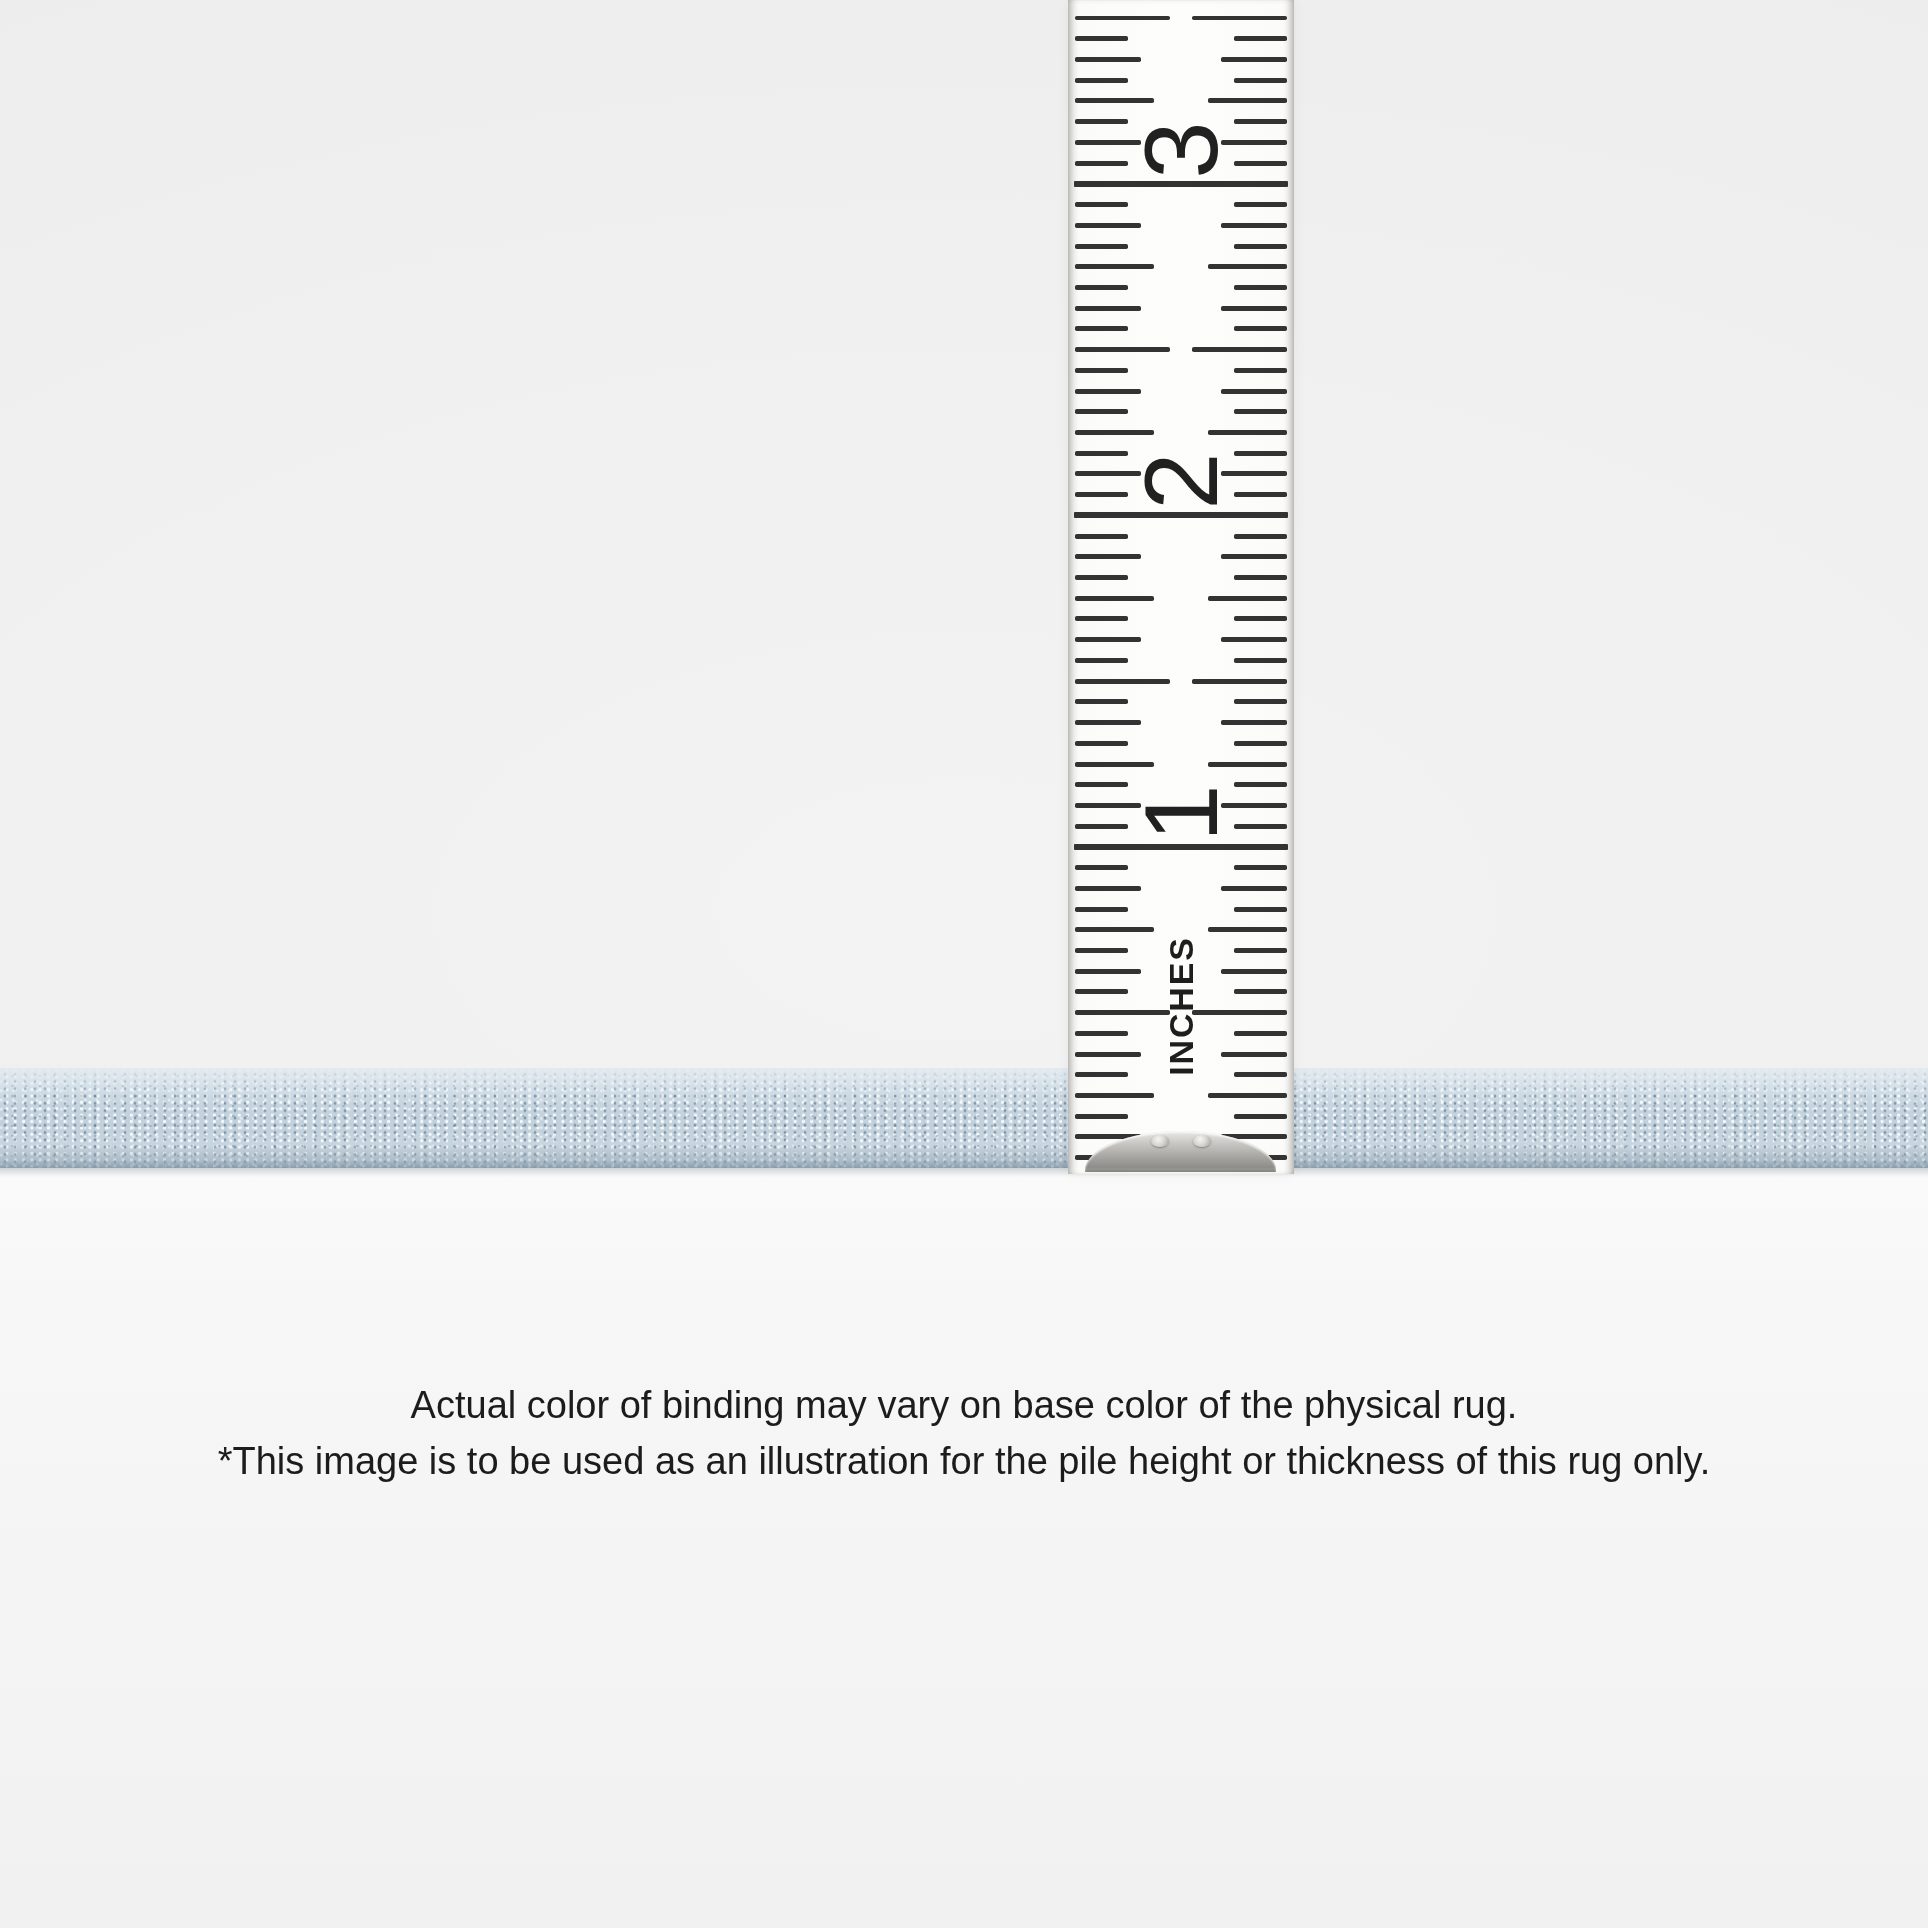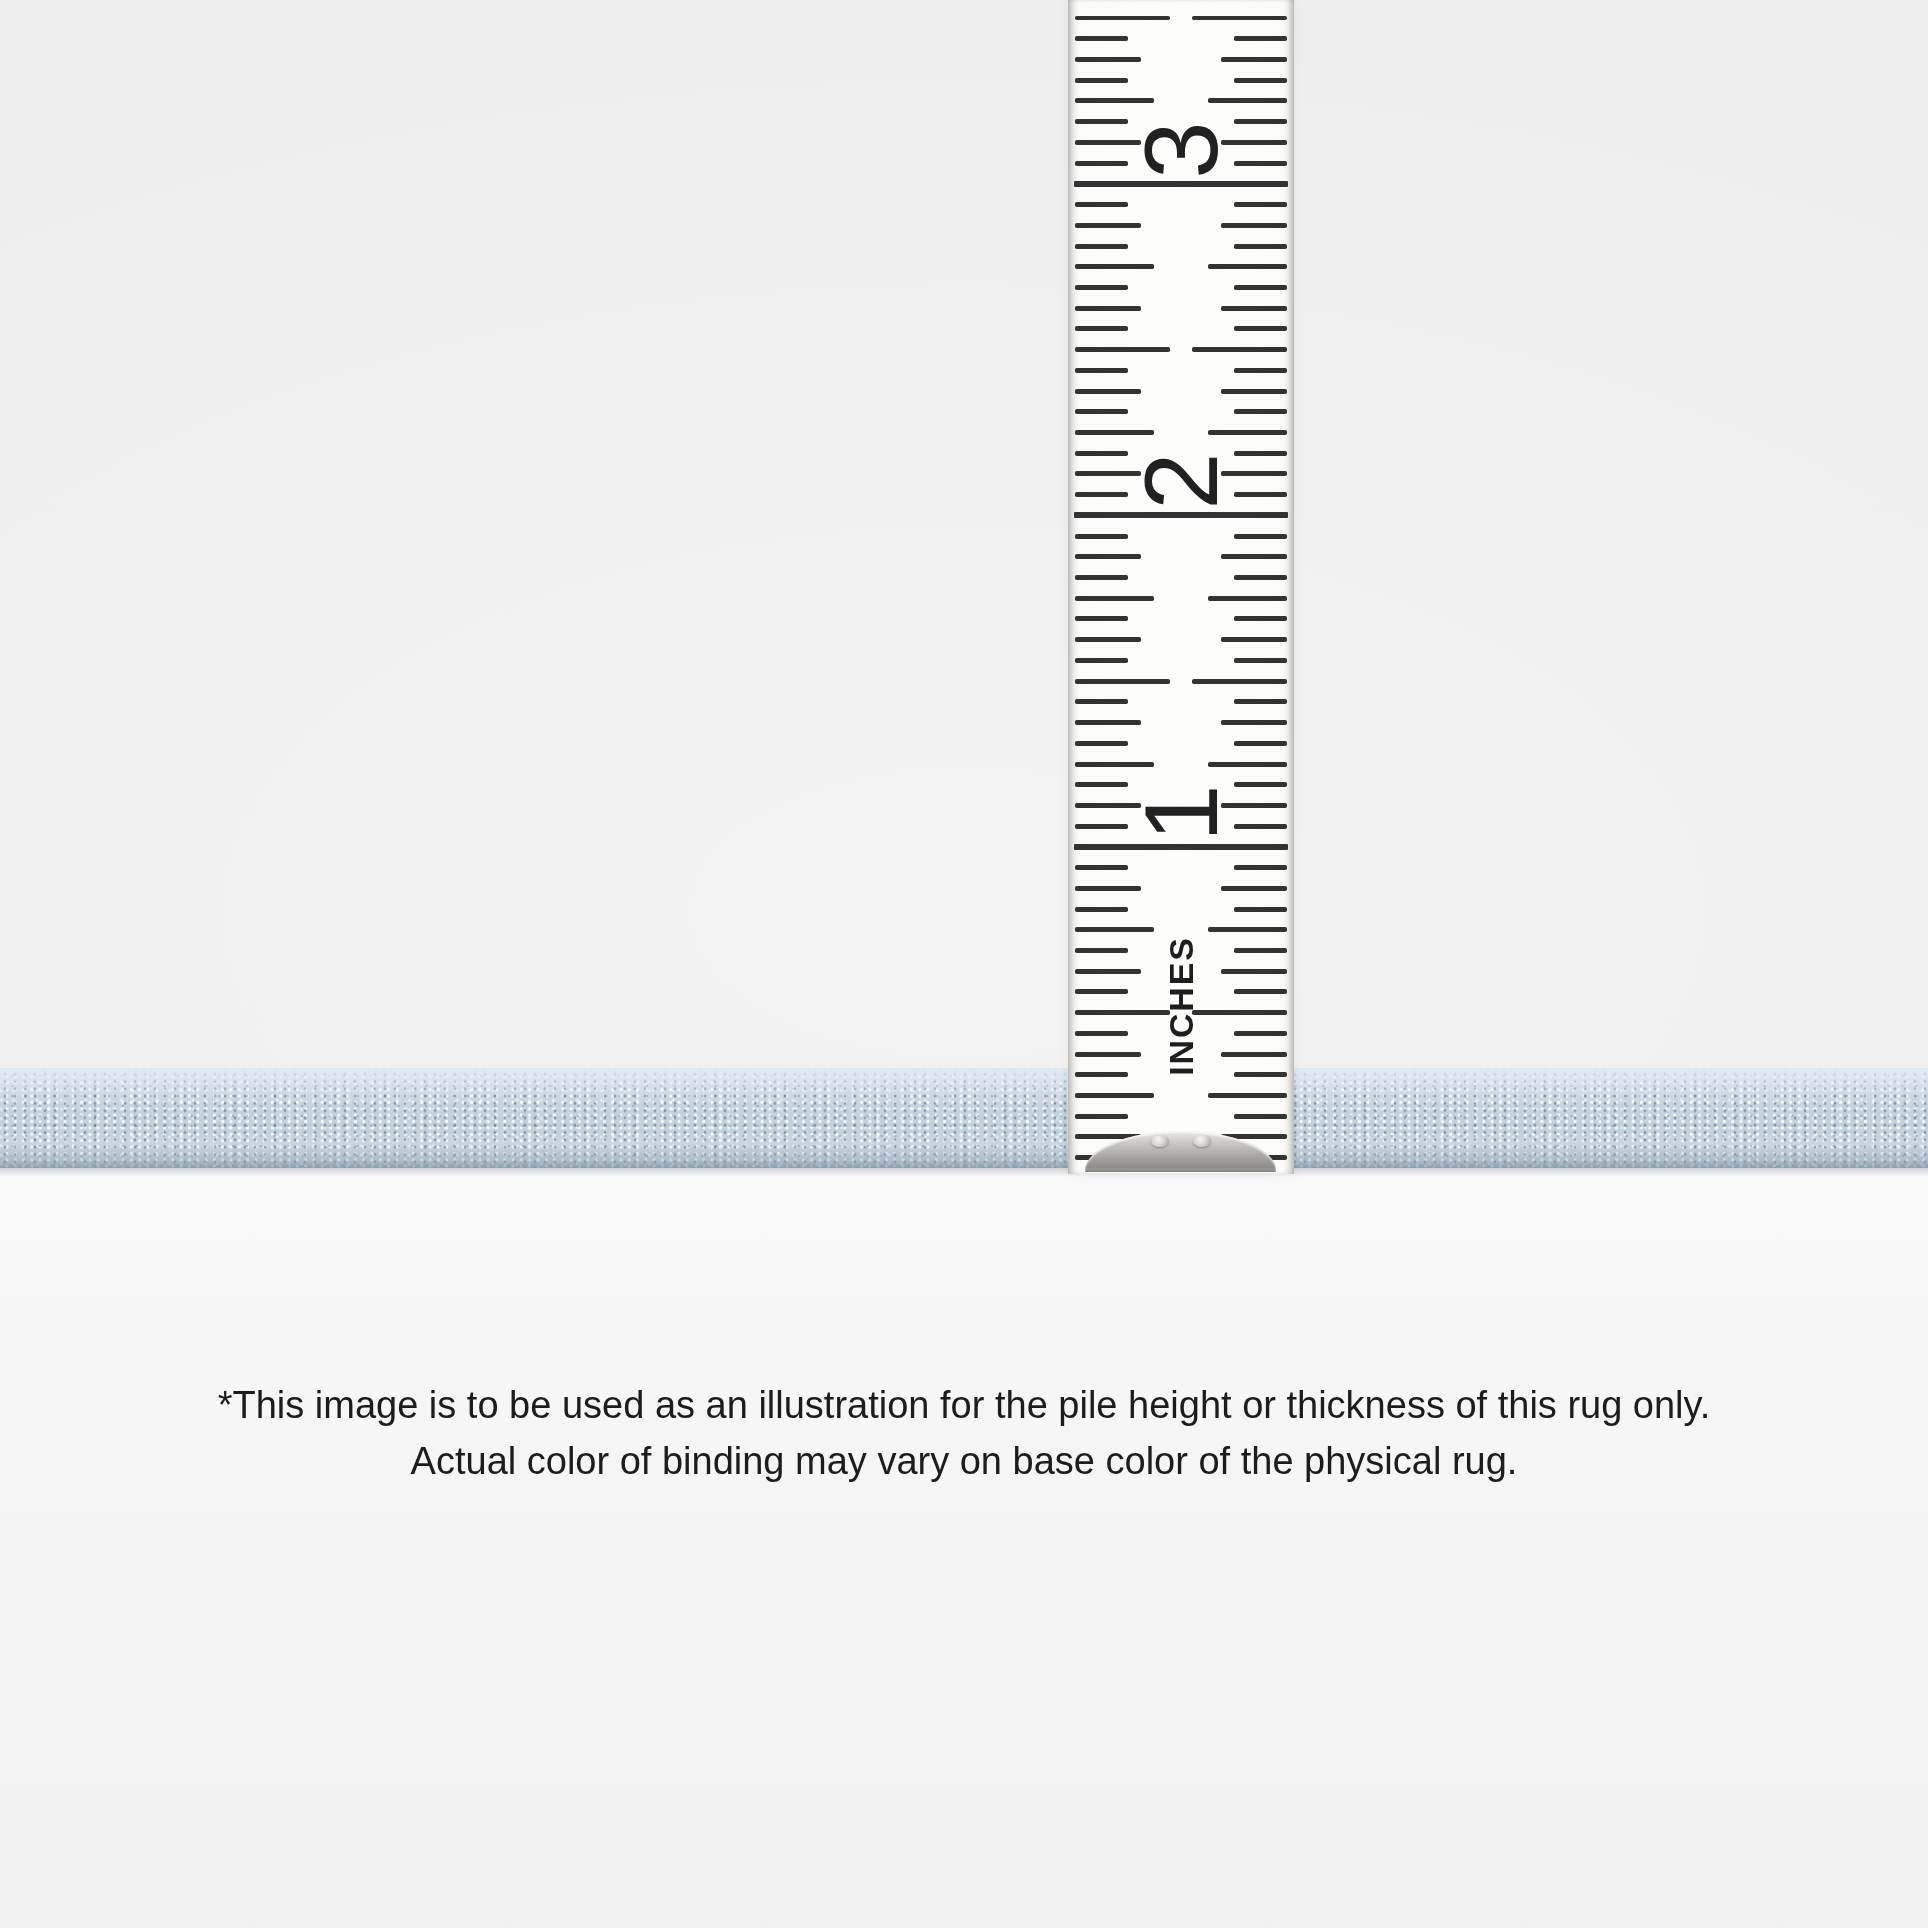--- a/index.html
+++ b/index.html
@@ -238,18 +238,18 @@
     <span class="inch-number" style="top:814px;">1</span>
     <span class="inch-number" style="top:482px;">2</span>
     <span class="inch-number" style="top:151px;">3</span>
 
     <span class="inches-label">INCHES</span>
 
     <div class="end-hook"></div>
   </div>
 
   <div class="disclaimer">
+    <div>Actual color of binding may vary on base color of the physical rug.</div>
     <div>*This image is to be used as an illustration for the pile height or thickness of this rug only.</div>
-    <div>Actual color of binding may vary on base color of the physical rug.</div>
   </div>
 
 </div>
 
 
 </body></html>

